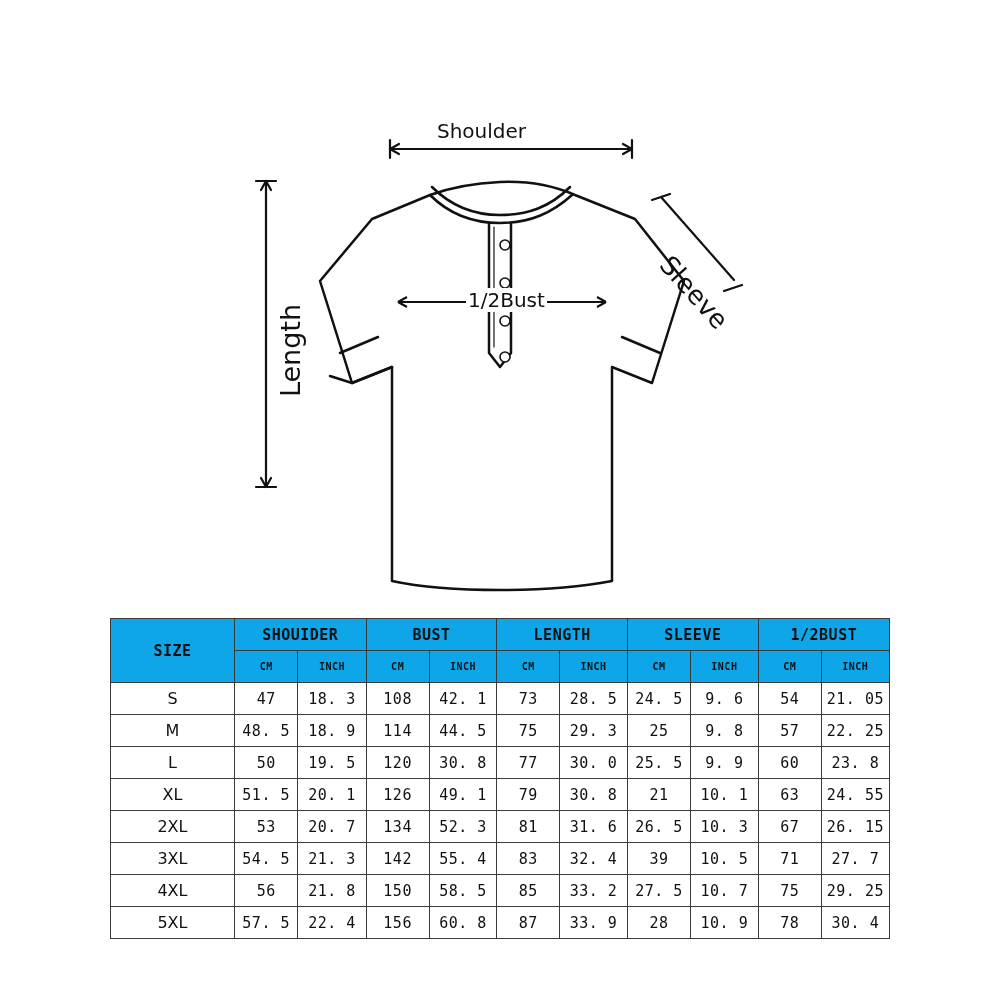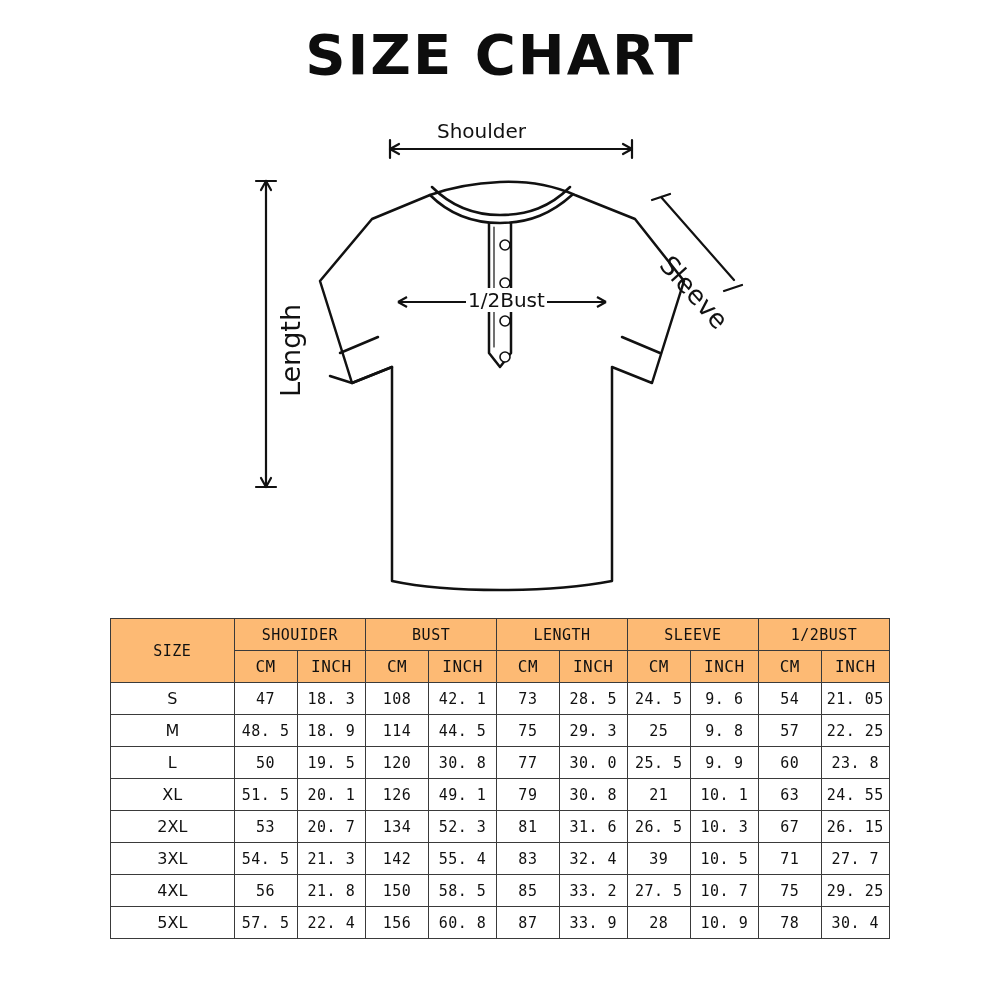--- a/index.html
+++ b/index.html
@@ -97,27 +97,27 @@
   }
   table.size-table th,
   table.size-table td {
     border: 1px solid #3a3a3a;
     text-align: center;
     padding: 0;
     height: 31px;
     background: #ffffff;
   }
   table.size-table thead th {
-    background: #fdba74;
-    font-weight: normal;
+    background: #0ea5e9;
+    font-weight: bold;
     font-size: 15px;
     letter-spacing: 0.5px;
   }
   table.size-table thead th.sub {
-    font-size: 16px;
+    font-size: 10px;
   }
   th.size-corner {
     width: 128px;
     font-size: 15px;
   }
   td.size-cell {
     font-family: "DejaVu Sans", sans-serif;
     font-size: 16px;
   }
   td.num {
@@ -126,21 +126,20 @@
     letter-spacing: 0.5px;
   }
   col.c-cm { width: 65px; }
   col.c-in { width: 70px; }
 </style>
 </head>
 <body>
 
 <div class="page">
 
-  <div class="title">SIZE CHART</div>
 
   <div class="illustration">
     <svg width="1000" height="510" viewBox="0 0 1000 510">
       <g stroke="#111111" fill="none" stroke-width="2.5" stroke-linejoin="round" stroke-linecap="round">
 
         <path d="M390 45 L390 63 M390 54 L632 54 M632 45 L632 63" stroke-width="2.2"></path>
         <path d="M390 54 L399 49 M390 54 L399 59" stroke-width="2.2"></path>
         <path d="M632 54 L623 49 M632 54 L623 59" stroke-width="2.2"></path>
 
         <path d="M256 86 L276 86 M266 86 L266 392 M256 392 L276 392" stroke-width="2.2"></path>

